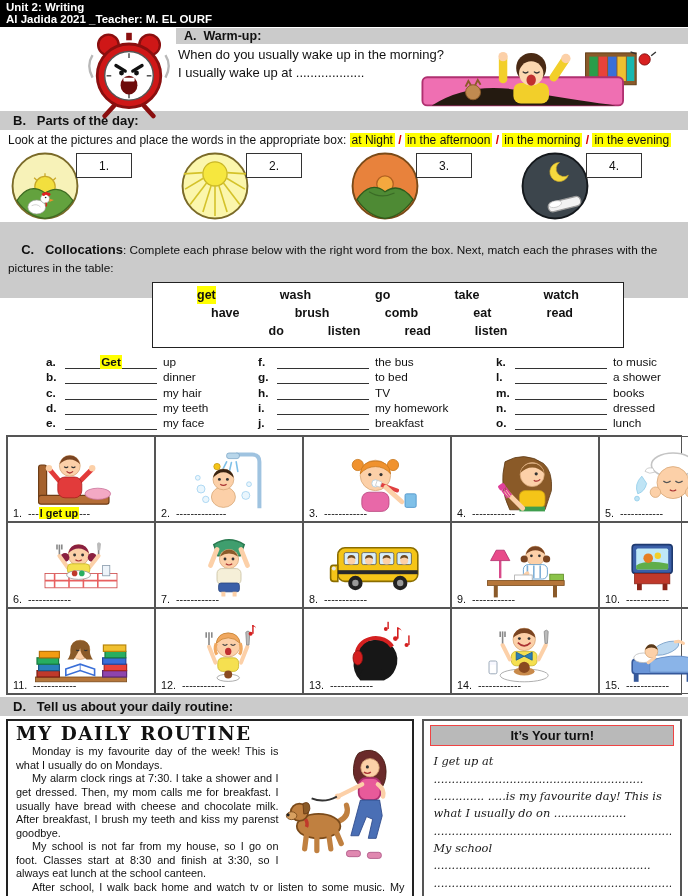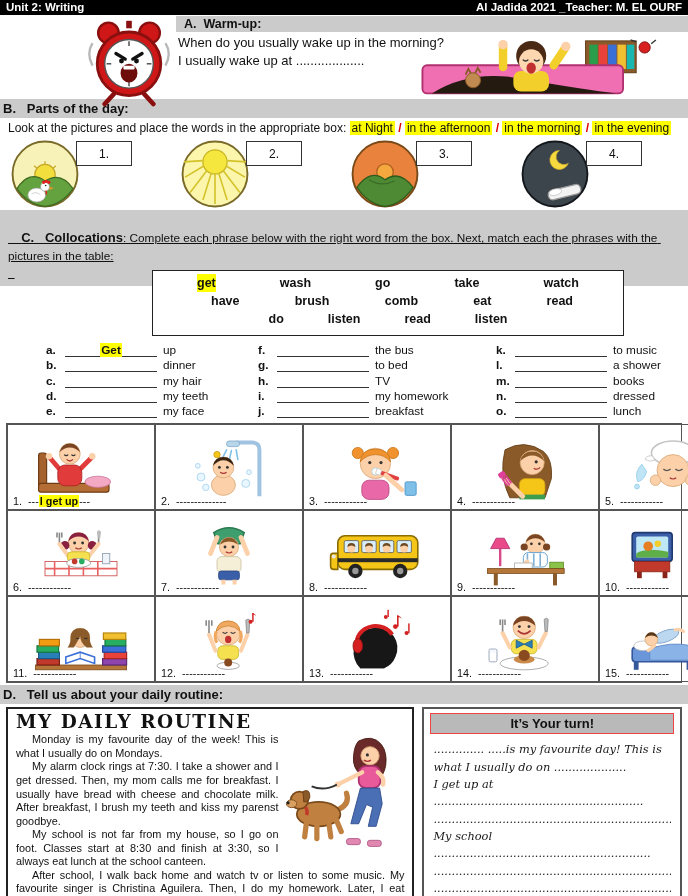--- a/index.html
+++ b/index.html
@@ -4,36 +4,36 @@
 <style>
   * { box-sizing: border-box; margin: 0; padding: 0; }
   body { background:#fff; }
   .page { width:688px; height:896px; background:#fff; font-family:"Liberation Sans",sans-serif;
           color:#111; overflow:hidden; position:relative; }
   .hl { background:#ffff00; }
   mark.hl { color:inherit; font-weight:bold; padding:0 1px; }
 
   
   .topbar { display:flex; justify-content:space-between; background:#000; color:#fff;
-            font-weight:bold; font-size:11.5px; padding:1px 6px 2px; }
+            font-weight:bold; font-size:11.5px; padding:1px 6px 2px;flex-direction:column; }
 
   
   .warmup { position:relative; height:82px; }
   .clock-art { position:absolute; left:86px; top:0; width:86px; height:92px; z-index:2; }
   .clock-art svg { width:86px; height:92px; }
   .warmup-content { margin-left:176px; padding-top:1px; }
   .warmup-bar { background:#cbcbcb; font-weight:bold; font-size:12.5px; padding:1px 8px; white-space:pre-wrap; }
   .warmup-line { font-size:13px; padding:3px 2px 0; }
   .bed-art { position:absolute; right:30px; top:24px; width:248px; height:60px; z-index:1; }
   .bed-art svg { width:248px; height:60px; }
 
   
-  .section-bar { background:#cbcbcb; font-weight:bold; font-size:13px; padding:2px 3px;
+  .section-bar { background:#cbcbcb; font-weight:bold; font-size:13px; padding:2px 13px;
                  margin-top:2px; white-space:pre-wrap; }
-  .colloc-bar { font-weight:normal; font-size:11.8px; line-height:1.45; padding:2px 8px 4px;text-decoration:underline; }
+  .colloc-bar { font-weight:normal; font-size:11.8px; line-height:1.45; padding:2px 8px 4px; }
   .colloc-bar b { font-size:13px; white-space:pre-wrap; }
 
   
   .pod-instruction { font-size:12px; padding:3px 8px 1px; }
   .pod-instruction .hl { font-weight:normal; padding:0 2px; }
   .sep { color:#e00000; font-weight:bold; }
   .pod-row { display:flex; padding:2px 4px 0; height:72px; }
   .pod { position:relative; flex:1; height:72px; }
   .pod-art { position:absolute; left:6px; top:1px; width:70px; height:70px; }
   .pod-art svg { width:70px; height:70px; }
@@ -726,22 +726,22 @@
       <div id="routine-paragraphs">
           <p class="rp">Monday is my favourite day of the week! This is what I usually do on Mondays.</p>
           <p class="rp">My alarm clock rings at 7:30. I take a shower and I get dressed. Then, my mom calls me for breakfast. I usually have bread with cheese and chocolate milk. After breakfast, I brush my teeth and kiss my parenst goodbye.</p>
           <p class="rp">My school is not far from my house, so I go on foot. Classes start at 8:30 and finish at 3:30, so I always eat lunch at the school canteen.</p>
           <p class="rp">After school, I walk back home and watch tv or listen to some music. My favourite singer is Christina Aguilera. Then, I do my homework. Later, I eat supper and walk the dog. His name is Kibo. Sometimes, I meet my friend Laura. After chatting a little with her, I go back home for dinner. Then, I brush my teeth and go to bed at 10:00 because I always feel sleepy at that time.</p>
         </div>
     </div>
     <div class="turn-box">
       <div class="turn-header">It’s Your turn!</div>
       <div class="turn-lines" id="turn-lines">
+          <div class="turn-line">I get up at ..........................................................</div>
           <div class="turn-line">.............. .....is my favourite day! This is what I usually do on ....................</div>
-          <div class="turn-line">I get up at ..........................................................</div>
           <div class="turn-line">..........................................................................</div>
           <div class="turn-line">My school ............................................................</div>
           <div class="turn-line">..........................................................................</div>
           <div class="turn-line">..........................................................................</div>
         </div>
     </div>
   </div>
 
 </div>
 

